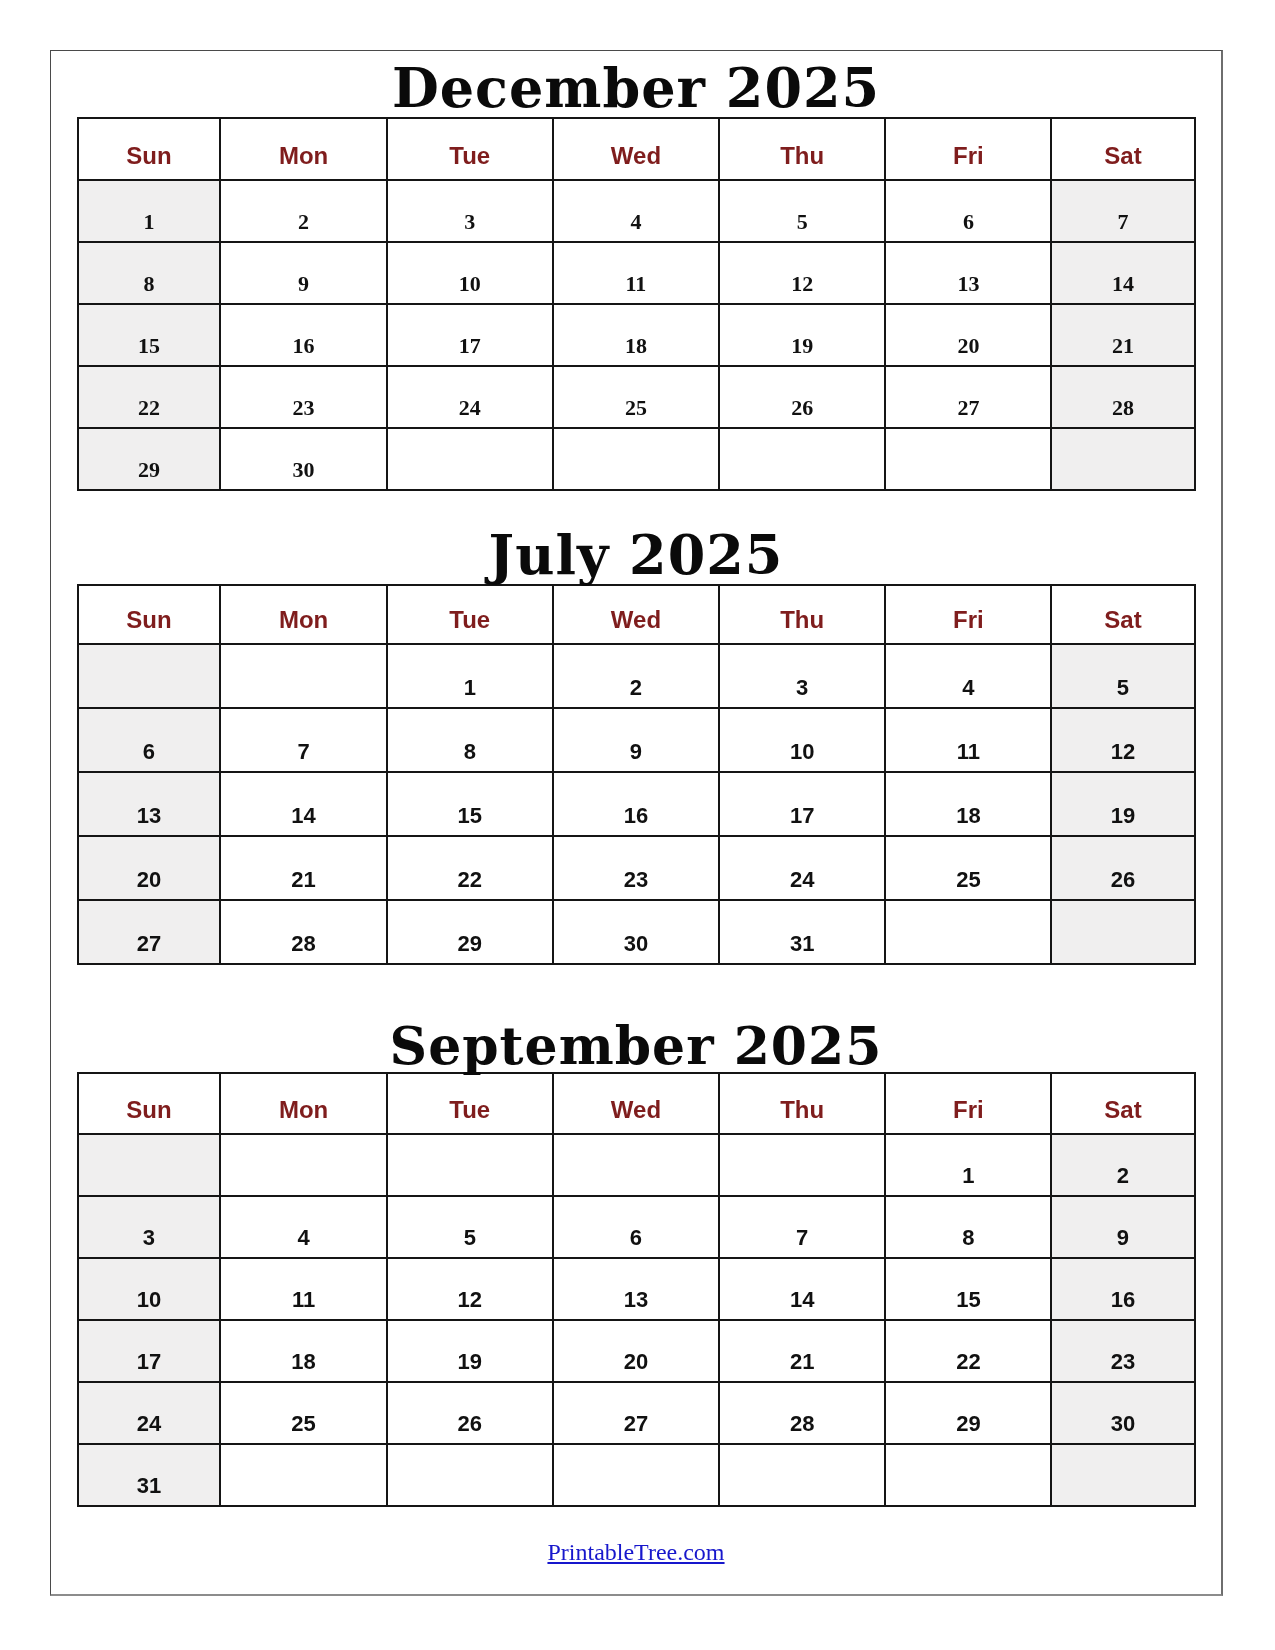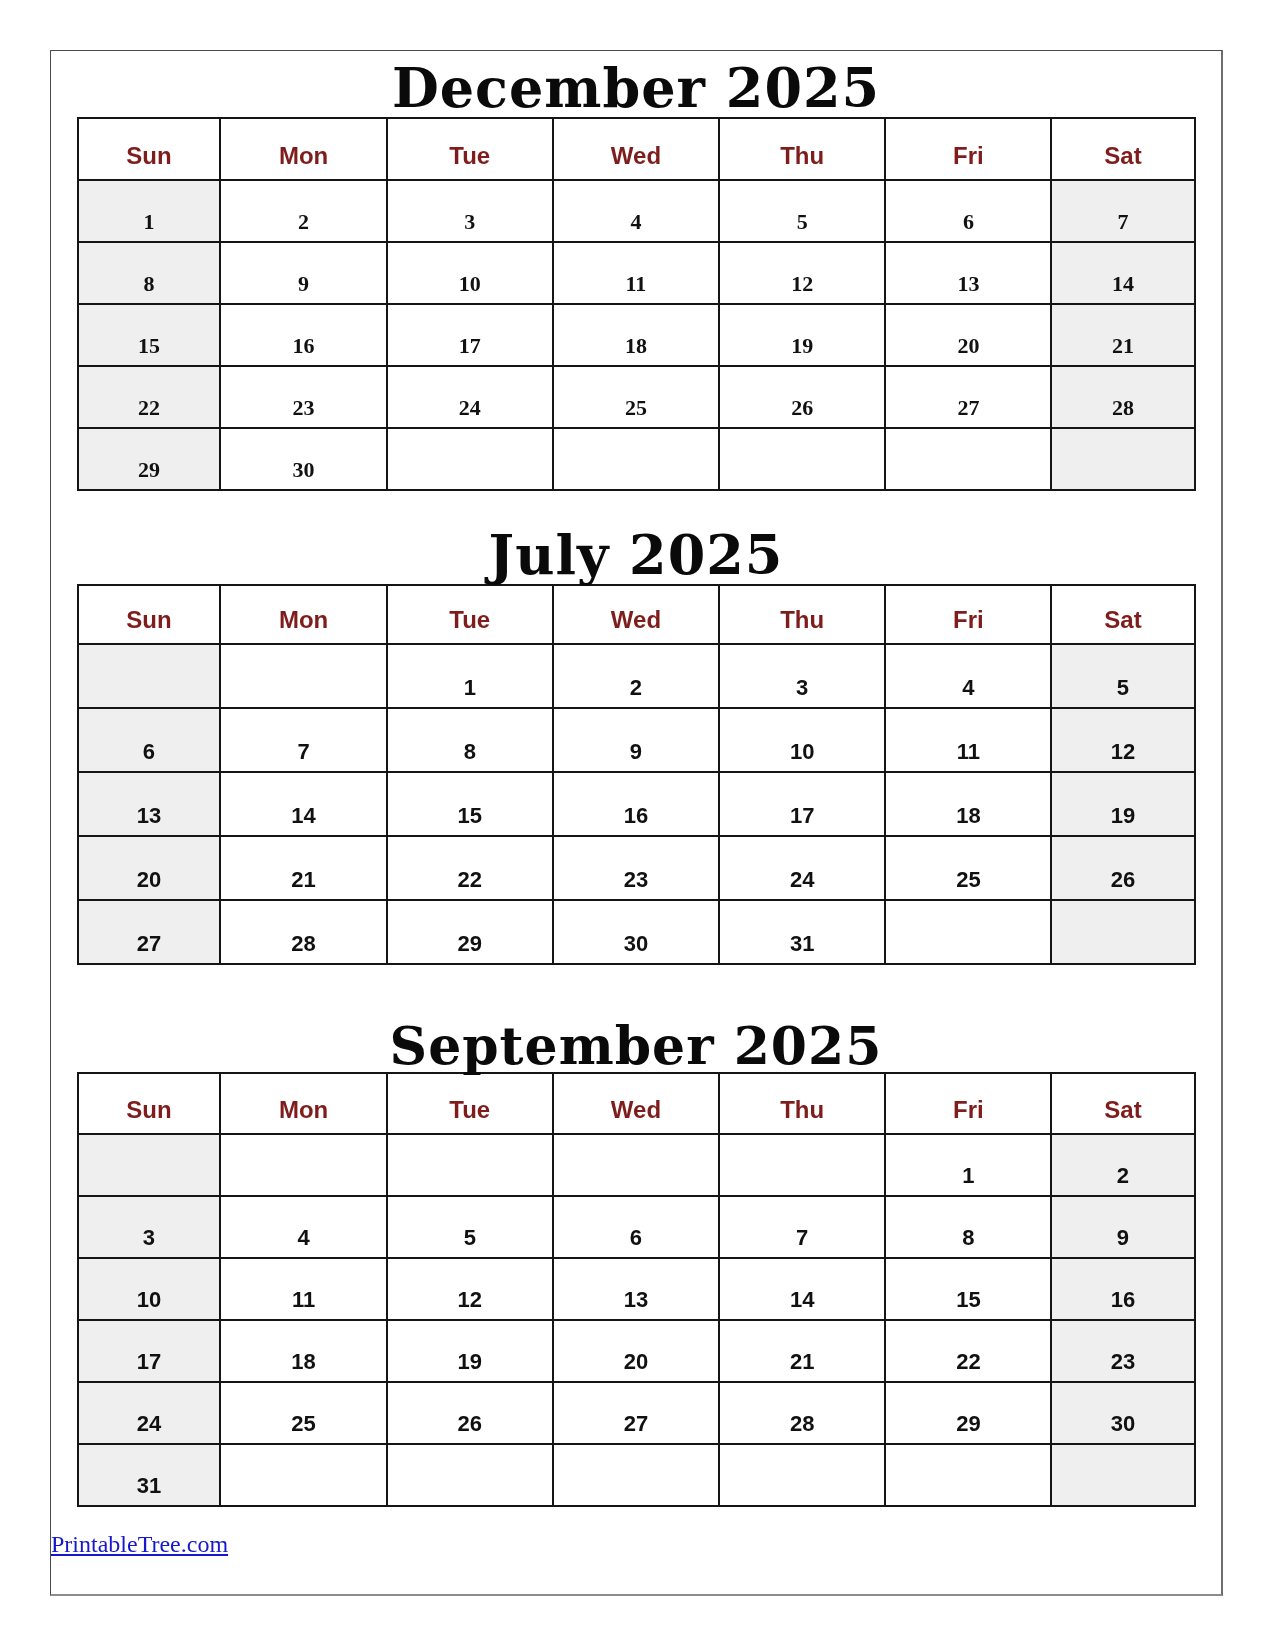--- a/index.html
+++ b/index.html
@@ -65,21 +65,22 @@
   .table-july td,.table-august td{font-family:"Liberation Sans","DejaVu Sans",sans-serif;}
   .table-june thead tr{height:62px;}
   .table-june tbody tr{height:62px;}
   .table-july thead tr{height:59px;}
   .table-july tbody tr{height:64px;}
   .table-august thead tr{height:61px;}
   .table-august tbody tr{height:62px;}
   th.weekend, td.weekend{background:var(--weekend-bg,#F0EFEF);}
   th.weekend, td.weekend-num{color:var(--weekend-red,#C00000);}
   .footer{
-    margin-top:24px;
+    text-align:center;
+    margin-top:32px;
   }
   .footer a{
     font-family:"Liberation Serif","DejaVu Serif",serif;
     font-size:24px;
     color:var(--link-blue,#1717CC);
     text-decoration:underline;
     cursor:pointer;
   }
 </style>
 </head>

